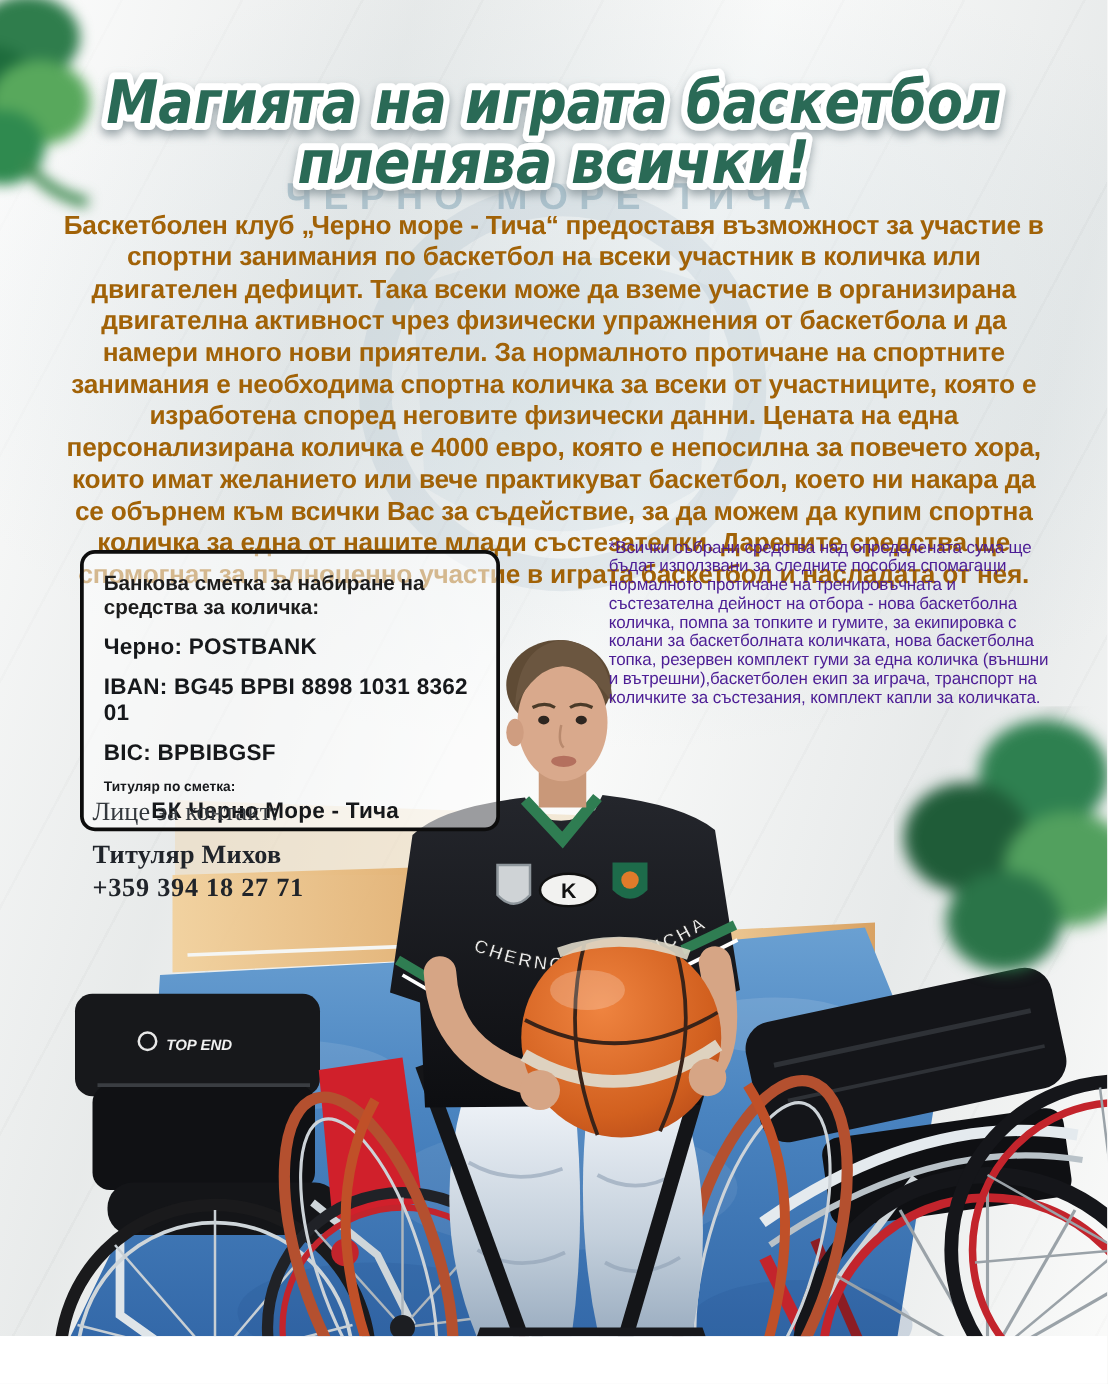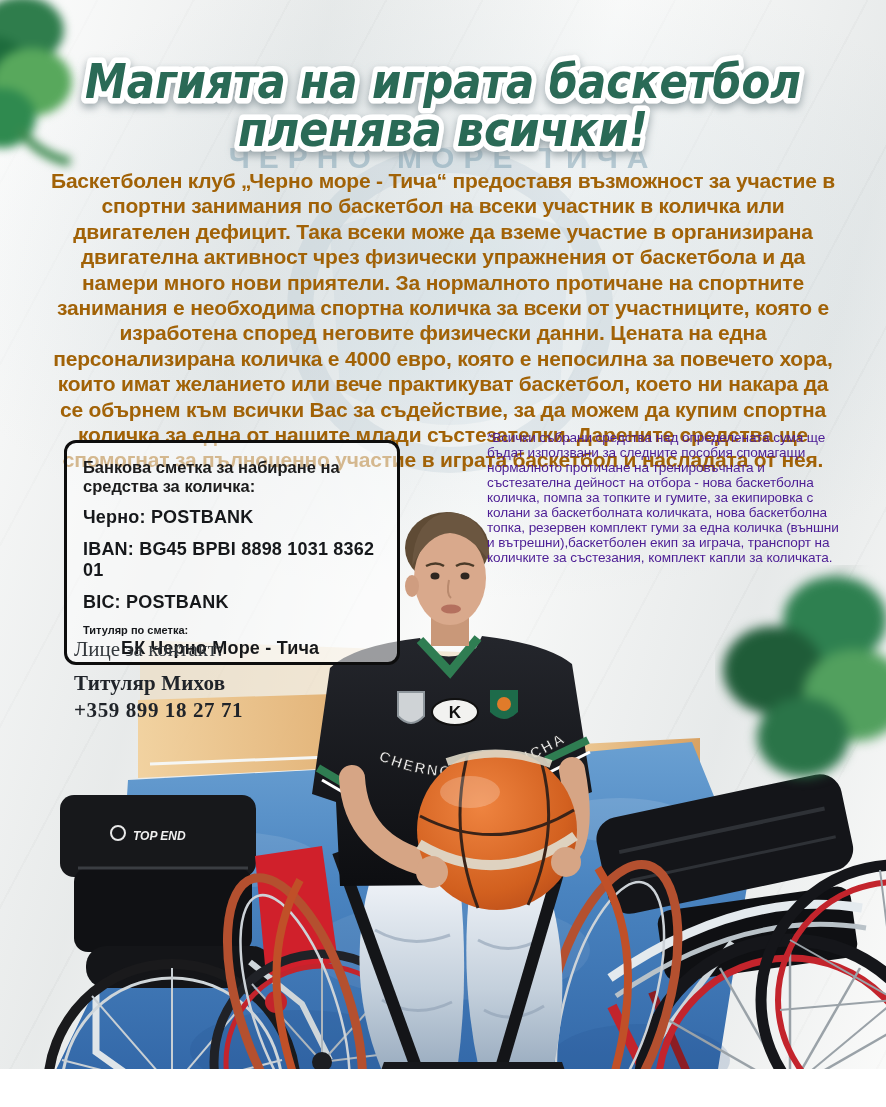--- a/index.html
+++ b/index.html
@@ -290,25 +290,25 @@
       <text x="443" y="110" font-size="48" text-anchor="middle" textLength="410" lengthAdjust="spacingAndGlyphs">пленява всички!</text>
     </g>
   </svg>
 
   <div class="intro">Баскетболен клуб „Черно море - Тича“ предоставя възможност за участие в спортни занимания по баскетбол на всеки участник в количка или двигателен дефицит. Така всеки може да вземе участие в организирана двигателна активност чрез физически упражнения от баскетбола и да намери много нови приятели. За нормалното протичане на спортните занимания е необходима спортна количка за всеки от участниците, която е изработена според неговите физически данни. Цената на една персонализирана количка е 4000 евро, която е непосилна за повечето хора, които имат желанието или вече практикуват баскетбол, което ни накара да се обърнем към всички Вас за съдействие, за да можем да купим спортна количка за една от нашите млади състезателки. Дарените средства ще спомогнат за пълноценно участие в играта баскетбол и насладата от нея.</div>
 
   <div class="bank-box">
     <p class="bank-heading">Банкова сметка за набиране на средства за количка:</p>
     <p class="bank-line">Черно: POSTBANK</p>
     <p class="bank-line">IBAN: BG45 BPBI 8898 1031 8362 01</p>
-    <p class="bank-line">BIC: POSTBANK</p>
+    <p class="bank-line">BIC: BPBIBGSF</p>
     <p class="bank-holder-label">Титуляр по сметка:</p>
     <p class="bank-line last">БК Черно Море - Тича</p>
   </div>
 
   <div class="footnote">*Всички събрани средства над определената сума ще бъдат използвани за следните пособия спомагащи нормалното протичане на тренировъчната и състезателна дейност на отбора - нова баскетболна количка, помпа за топките и гумите, за екипировка с колани за баскетболната количката, нова баскетболна топка, резервен комплект гуми за една количка (външни и вътрешни),баскетболен екип за играча, транспорт на количките за състезания, комплект капли за количката.</div>
 
   <div class="contact">
     <p class="contact-label">Лице за контакт:</p>
     <p class="contact-name">Титуляр Михов</p>
-    <p class="contact-phone">+359 899 18 27 71</p>
+    <p class="contact-phone">+359 394 18 27 71</p>
   </div>
 </div>
 
 </body></html>

